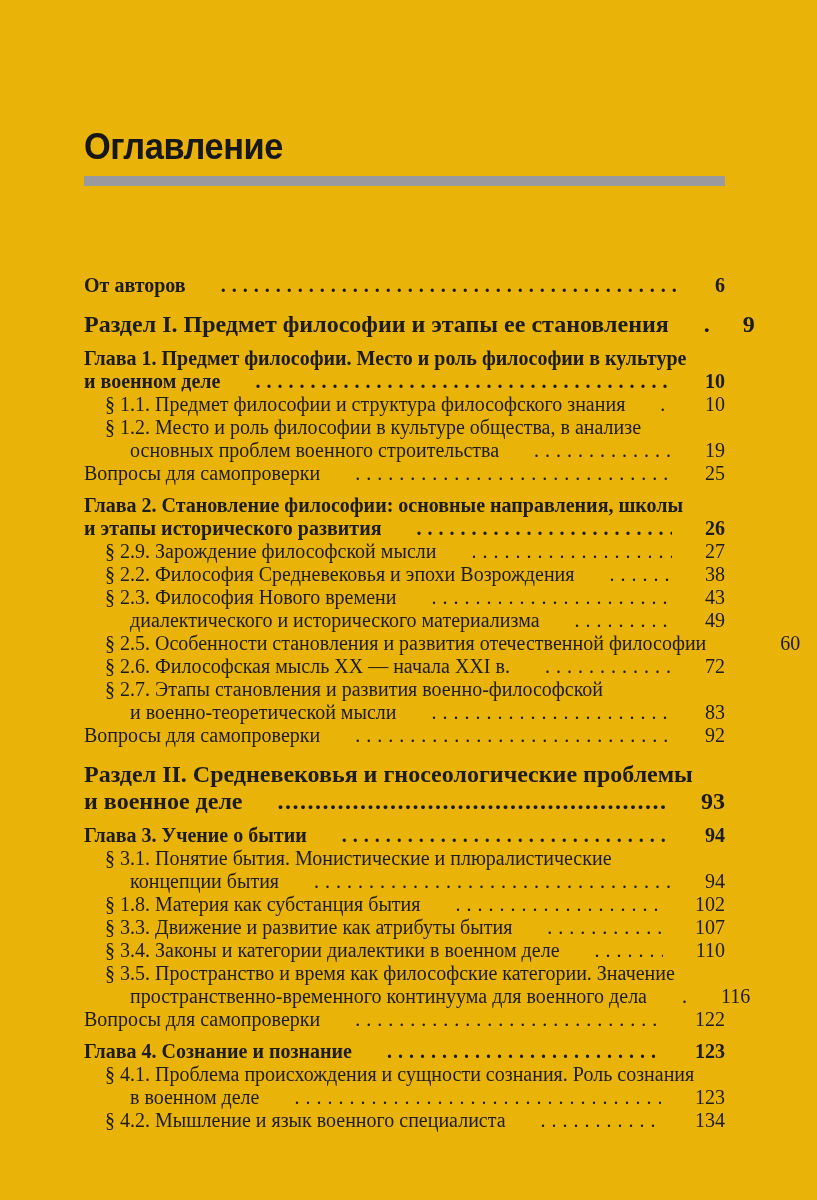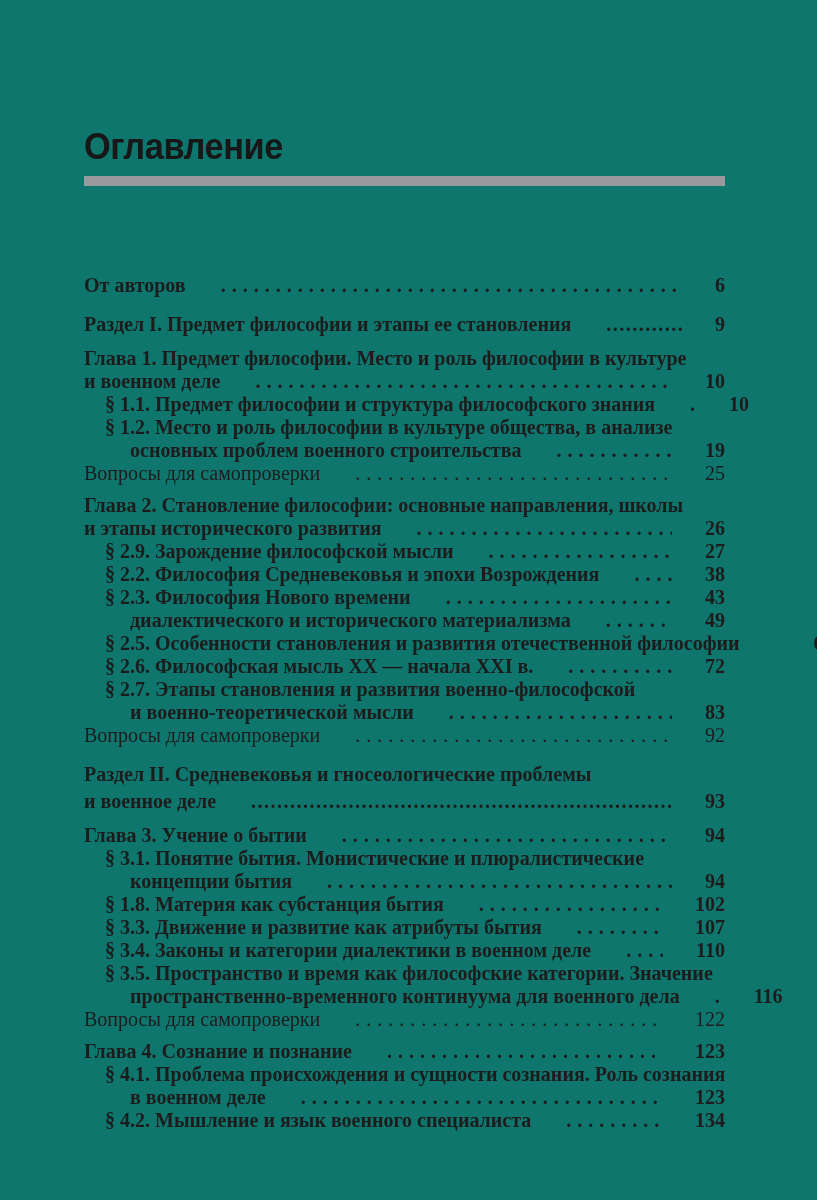--- a/index.html
+++ b/index.html
@@ -1,20 +1,20 @@
 <!DOCTYPE html>
 <html lang="ru"><head>
 <meta charset="utf-8">
 <style>
   html,body { margin:0; padding:0; background:#ffffff; }
   .page {
     position:relative;
     width:817px; height:1200px;
     margin:0 auto;
-    background:#0f766e;
+    background:#eab308;
     overflow:hidden;
     color:#1c1c1c;
   }
   .content {
     position:absolute;
     left:84px; top:0;
     width:641px; height:1200px;
   }
   .doc-title {
     margin:0;
@@ -35,23 +35,23 @@
     border:0;
   }
   .toc {
     margin-top:88px;
     font-family:"Liberation Serif","DejaVu Serif",serif;
     font-size:20px;
     line-height:23px;
   }
   .toc-entry { margin:0; }
   .toc-entry.front    { font-weight:700; }
-  .toc-entry.section  { font-weight:700; font-size:20px; line-height:27px; margin-top:14px; }
+  .toc-entry.section  { font-weight:700; font-size:24px; line-height:27px; margin-top:14px; }
   .toc-entry.chapter  { font-weight:700; margin-top:9px; }
-  .toc-entry.para     { font-weight:700; }
+  .toc-entry.para     { font-weight:400; }
   .toc-entry.questions{ font-weight:400; }
   .toc-line {
     display:flex;
     align-items:baseline;
     gap:30px;
   }
   .line-text { white-space:nowrap; }
   .ind-0 { padding-left:0; }
   .ind-1 { padding-left:21px; }
   .ind-2 { padding-left:46px; }

